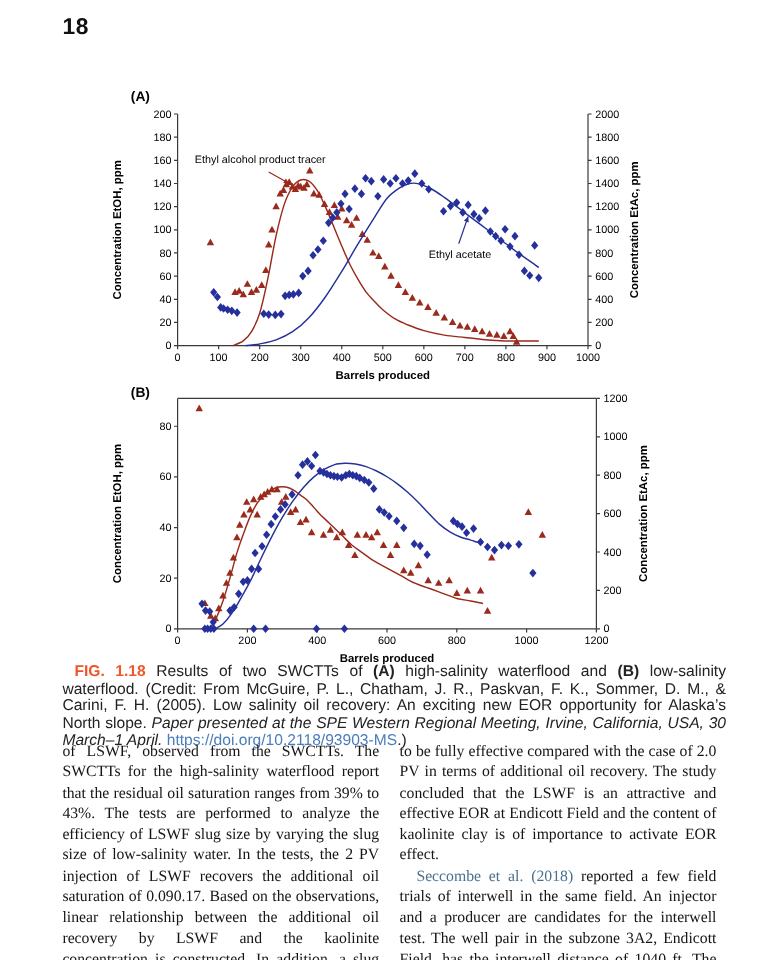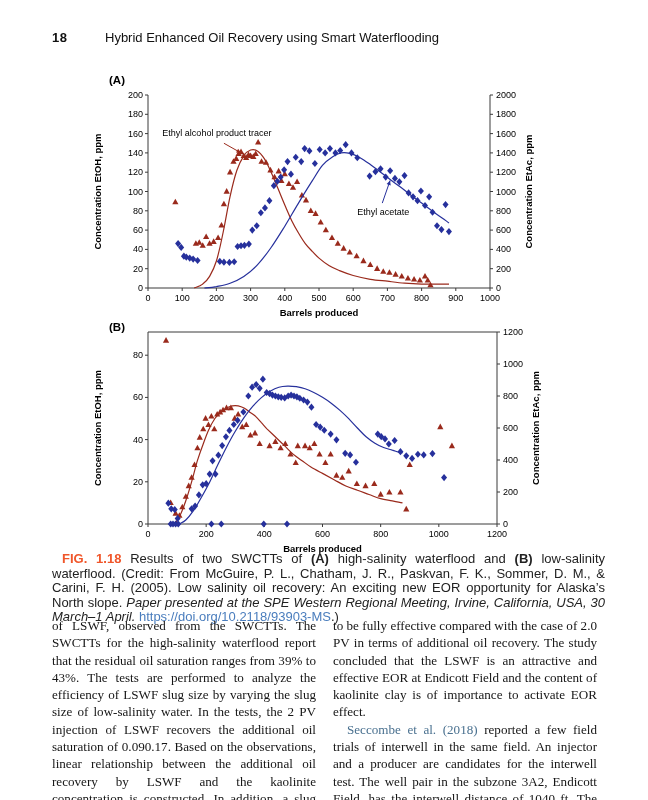--- a/index.html
+++ b/index.html
@@ -1,18 +1,18 @@
 <!DOCTYPE html>
 <html><head>
 <meta charset="utf-8">
 <style>
   html,body{margin:0;padding:0;background:#ffffff;}
   .page{position:relative;width:648px;height:800px;background:#fff;overflow:hidden;
         font-family:"Liberation Sans",sans-serif;color:#111;}
-  .header{position:absolute;left:52px;top:30px;width:560px;font-size:13px;}
+  .header{position:absolute;left:52px;top:12px;width:560px;font-size:19px;}
   .pageno{font-weight:bold;letter-spacing:.5px;}
   .running{position:absolute;left:53px;top:0;}
   .chart{position:absolute;left:85px;}
   .chart-a{top:68px;}
   .chart-b{top:318px;}
   svg text{font-family:"Liberation Sans",sans-serif;fill:#000;}
   .caption{position:absolute;left:52px;top:552px;width:553px;font-size:13px;
            line-height:14.6px;text-align:justify;color:#222;text-indent:10px;}
   .cap-label{color:#f0562a;font-weight:bold;}
   .cap-bold{font-weight:bold;}
@@ -26,21 +26,20 @@
   .p-indent{text-indent:14px;}
   .body-link{color:#49708f;cursor:pointer;}
 </style>
 </head>
 <body>
 
 <div class="page">
 
   <div class="header">
     <span class="pageno">18</span>
-    <span class="running">Hybrid Enhanced Oil Recovery using Smart Waterflooding</span>
   </div>
 
   <svg class="chart chart-a" width="480" height="250" viewBox="0 0 480 250">
       <g stroke="#3a3a3a" stroke-width="1">
         <line x1="63" y1="27" x2="63" y2="220"></line>
         <line x1="63" y1="220" x2="405" y2="220"></line>
         <line x1="405" y1="27" x2="405" y2="220"></line>
         <line x1="63" y1="220" x2="63" y2="223"></line>
         <line x1="97.2" y1="220" x2="97.2" y2="223"></line>
         <line x1="131.4" y1="220" x2="131.4" y2="223"></line>

